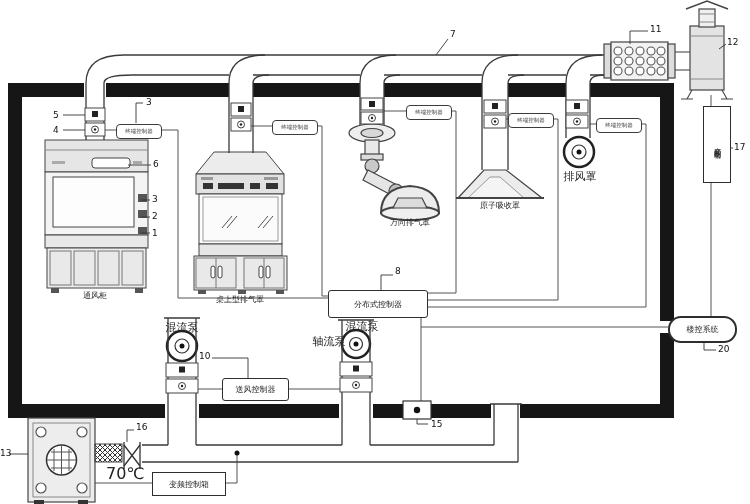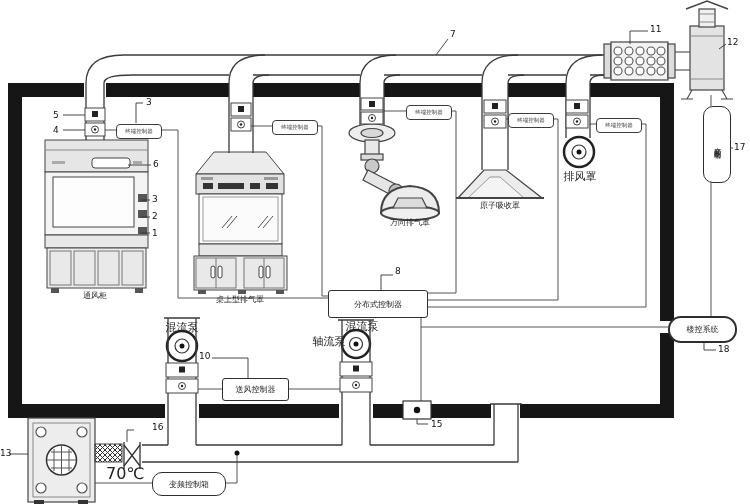--- a/index.html
+++ b/index.html
@@ -9,21 +9,21 @@
   .num{position:absolute;z-index:3;font:9px "DejaVu Sans",sans-serif;color:#111;}
   .lbl{position:absolute;z-index:3;font:8px "DejaVu Sans",sans-serif;color:#222;
        text-align:center;line-height:1.05;white-space:nowrap;}
   .lbl.small{font-size:11px;}
   .cbox{position:absolute;z-index:3;border:1px solid #3c3c3c;border-radius:4px;background:#fff;
         display:flex;align-items:center;justify-content:center;
         font:5.5px "DejaVu Sans",sans-serif;color:#333;letter-spacing:0;overflow:hidden;}
   .ctrl{position:absolute;z-index:3;border:1.3px solid #2e2e2e;border-radius:3px;background:#fff;
         display:flex;align-items:center;justify-content:center;
         font:8px "DejaVu Sans",sans-serif;color:#222;overflow:hidden;}
-  .ctrl.square{border-radius:10px;}
+  .ctrl.square{border-radius:0;}
   .ctrl.thick{border-width:2px;border-radius:13px;}
   .vtext{writing-mode:vertical-rl;text-orientation:upright;font-size:7px;letter-spacing:1px;}
 </style>
 </head>
 <body>
 
 <div id="stage">
 
 <svg id="lineart" width="750" height="504" viewBox="0 0 750 504">
 
@@ -306,23 +306,23 @@
 <span class="num" style="left:152px;top:194px">3</span>
 <span class="num" style="left:152px;top:211px">2</span>
 <span class="num" style="left:152px;top:228px">1</span>
 <span class="num" style="left:450px;top:29px">7</span>
 <span class="num" style="left:395px;top:266px">8</span>
 <span class="num" style="left:199px;top:351px">10</span>
 <span class="num" style="left:650px;top:24px">11</span>
 <span class="num" style="left:727px;top:37px">12</span>
 <span class="num" style="left:0px;top:448px">13</span>
 <span class="num" style="left:431px;top:419px">15</span>
-<span class="num" style="left:152px;top:422px">16</span>
+<span class="num" style="left:136px;top:422px">16</span>
 <span class="num" style="left:734px;top:142px">17</span>
-<span class="num" style="left:718px;top:344px">18</span>
+<span class="num" style="left:718px;top:344px">20</span>
 
 <div class="lbl" style="left:65px;top:292px;width:60px">通风柜</div>
 <div class="lbl" style="left:195px;top:296px;width:90px">桌上型排气罩</div>
 <div class="lbl" style="left:380px;top:219px;width:60px">万向排气罩</div>
 <div class="lbl" style="left:468px;top:202px;width:64px">原子吸收罩</div>
 <div class="lbl small" style="left:556px;top:171px;width:48px">排风罩</div>
 <div class="lbl small" style="left:160px;top:322px;width:44px">混流泵</div>
 <div class="lbl small" style="left:340px;top:321px;width:44px">混流泵</div>
 <div class="lbl small" style="left:312px;top:336px;width:34px">轴流泵</div>
 <div class="lbl" style="left:106px;top:466px;width:36px;font-size:16px">70℃</div>

